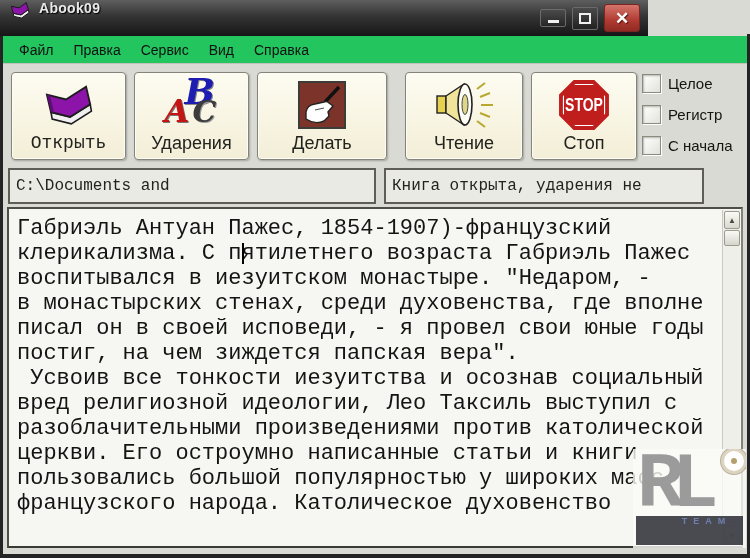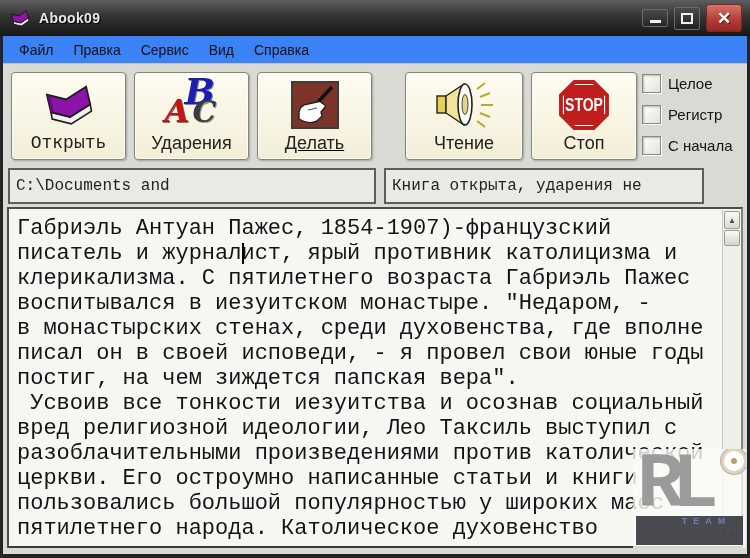--- a/index.html
+++ b/index.html
@@ -8,57 +8,57 @@
   .window { position:absolute; top:0; left:0; width:750px; height:558px;
             background:#dadad4; overflow:hidden; }
 
   
   .edge { position:absolute; background:#242424; z-index:40; }
   .edge-left  { left:0; top:34px; width:3px; bottom:0; }
   .edge-right { right:0; top:34px; width:3px; bottom:0; }
   .edge-bottom{ left:0; right:0; bottom:0; height:4px; }
 
   
-  .titlebar { position:absolute; top:0; left:0; width:750px; height:36px;
+  .titlebar { position:absolute; top:0; left:0; width:648px; height:36px;
               background:linear-gradient(#5e5e5e, #343434 45%, #161616);
-              display:flex; align-items:center; z-index:50; }
+              display:flex; align-items:flex-start; z-index:50; }
   .app-icon { width:22px; height:20px; margin-left:9px; }
   .title-text { color:#e8e8e8; font-size:14px; font-weight:bold; margin-left:8px;
                 text-shadow:1px 1px 1px #000; letter-spacing:.3px; }
   .winbtns { position:absolute; right:8px; top:0; height:36px; display:flex; align-items:center; }
   .wbtn { display:flex; align-items:center; justify-content:center; cursor:default; }
   .btn-min { width:26px; height:18px; margin-right:6px; background:linear-gradient(#4a4a4a,#262626);
              border:1px solid #6b6b6b; border-radius:2px; }
   .btn-min .bar { width:11px; height:3px; background:#f0f0f0; margin-top:6px; }
   .btn-max { width:26px; height:23px; margin-right:6px; background:linear-gradient(#4a4a4a,#222);
              border:1px solid #6b6b6b; border-radius:2px; }
   .btn-max .box { width:12px; height:11px; border:2px solid #f0f0f0; }
   .btn-close { width:36px; height:28px; background:linear-gradient(#d4756b,#b03a31 60%,#8f2b24);
               border:1px solid #7d2520; border-radius:3px; color:#fff;
               font-size:17px; font-weight:bold; text-shadow:1px 1px 1px #5a100c; }
 
   
   .menubar { position:absolute; top:36px; left:3px; right:3px; height:28px;
-             background:#3b82f6; border-bottom:1px solid #c2c2ba;
+             background:#22c55e; border-bottom:1px solid #c2c2ba;
              display:flex; align-items:center; padding-left:6px; }
   .menu-item { font-size:14px; color:#111; padding:4px 10px; cursor:default; }
 
   
   .toolbar { position:absolute; top:65px; left:3px; right:3px; height:100px; background:#dadad4; }
   .tbtn { position:absolute; top:7px; height:88px; background:linear-gradient(#fdfcf1,#f3eed7);
           border:1px solid #84847a; border-radius:4px;
           box-shadow:0 0 0 1px #fdfdf6 inset, 1px 1px 2px rgba(0,0,0,.25);
           display:flex; flex-direction:column; align-items:center; justify-content:flex-end;
           padding-bottom:4px; cursor:default; }
   .tbtn .ticon { position:absolute; top:5px; left:0; right:0; height:54px;
                  display:flex; align-items:center; justify-content:center; }
   .tbtn .tlabel { font-size:18px; color:#22221e; line-height:24px; }
   .b-open   { left:8px;   width:115px;font-family:Liberation Mono, monospace; }
   .b-stress { left:131px; width:115px; }
-  .b-do     { left:254px; width:115px;text-decoration:underline; }
+  .b-do     { left:254px; width:130px; }
   .b-read   { left:402px; width:118px; }
   .b-stop   { left:528px; width:106px; }
 
   
   .abc { position:relative; width:58px; height:54px; font-family:"DejaVu Serif", serif; font-weight:bold; }
   .abc .la { position:absolute; left:2px; top:14px; color:#c41414; font-size:32px; font-style:italic; text-shadow:1px 1px 0 #777; }
   .abc .lb { position:absolute; left:22px; top:-8px; color:#1d1db2; font-size:36px; font-style:italic; text-shadow:1px 1px 0 #888; }
   .abc .lc { position:absolute; left:30px; top:16px; color:#3c3c3c; font-size:30px; font-style:italic; text-shadow:1px 1px 0 #999; }
 
   
@@ -243,32 +243,31 @@
       </div>
     </div>
   </div>
 
   <div class="field f-path">C:\Documents and</div>
   <div class="field f-status">Книга открыта, ударения не</div>
 
   <div class="reader">
     <div class="booktext">
         <div class="tline">Габриэль Антуан Пажес, 1854-1907)-французский</div>
-        <div class="tline">писатель и журналист, ярый противник католицизма и</div>
         <div class="tline">клерикализма. С пятилетнего возраста Габриэль Пажес</div>
         <div class="tline">воспитывался в иезуитском монастыре. "Недаром, -</div>
         <div class="tline">в монастырских стенах, среди духовенства, где вполне</div>
         <div class="tline">писал он в своей исповеди, - я провел свои юные годы</div>
         <div class="tline">постиг, на чем зиждется папская вера".</div>
         <div class="tline"> Усвоив все тонкости иезуитства и осознав социальный</div>
         <div class="tline">вред религиозной идеологии, Лео Таксиль выступил с</div>
         <div class="tline">разоблачительными произведениями против католической</div>
         <div class="tline">церкви. Его остроумно написанные статьи и книги</div>
         <div class="tline">пользовались большой популярностью у широких масс</div>
-        <div class="tline">пятилетнего народа. Католическое духовенство</div>
+        <div class="tline">французского народа. Католическое духовенство</div>
       </div>
     <div class="caret"></div>
     <div class="scrollbar">
       <div class="sbtn sb-up">
           <span>▲</span>
         </div>
       <div class="sthumb"></div>
       <div class="sbtn sb-down">
           <span>▼</span>
         </div>

